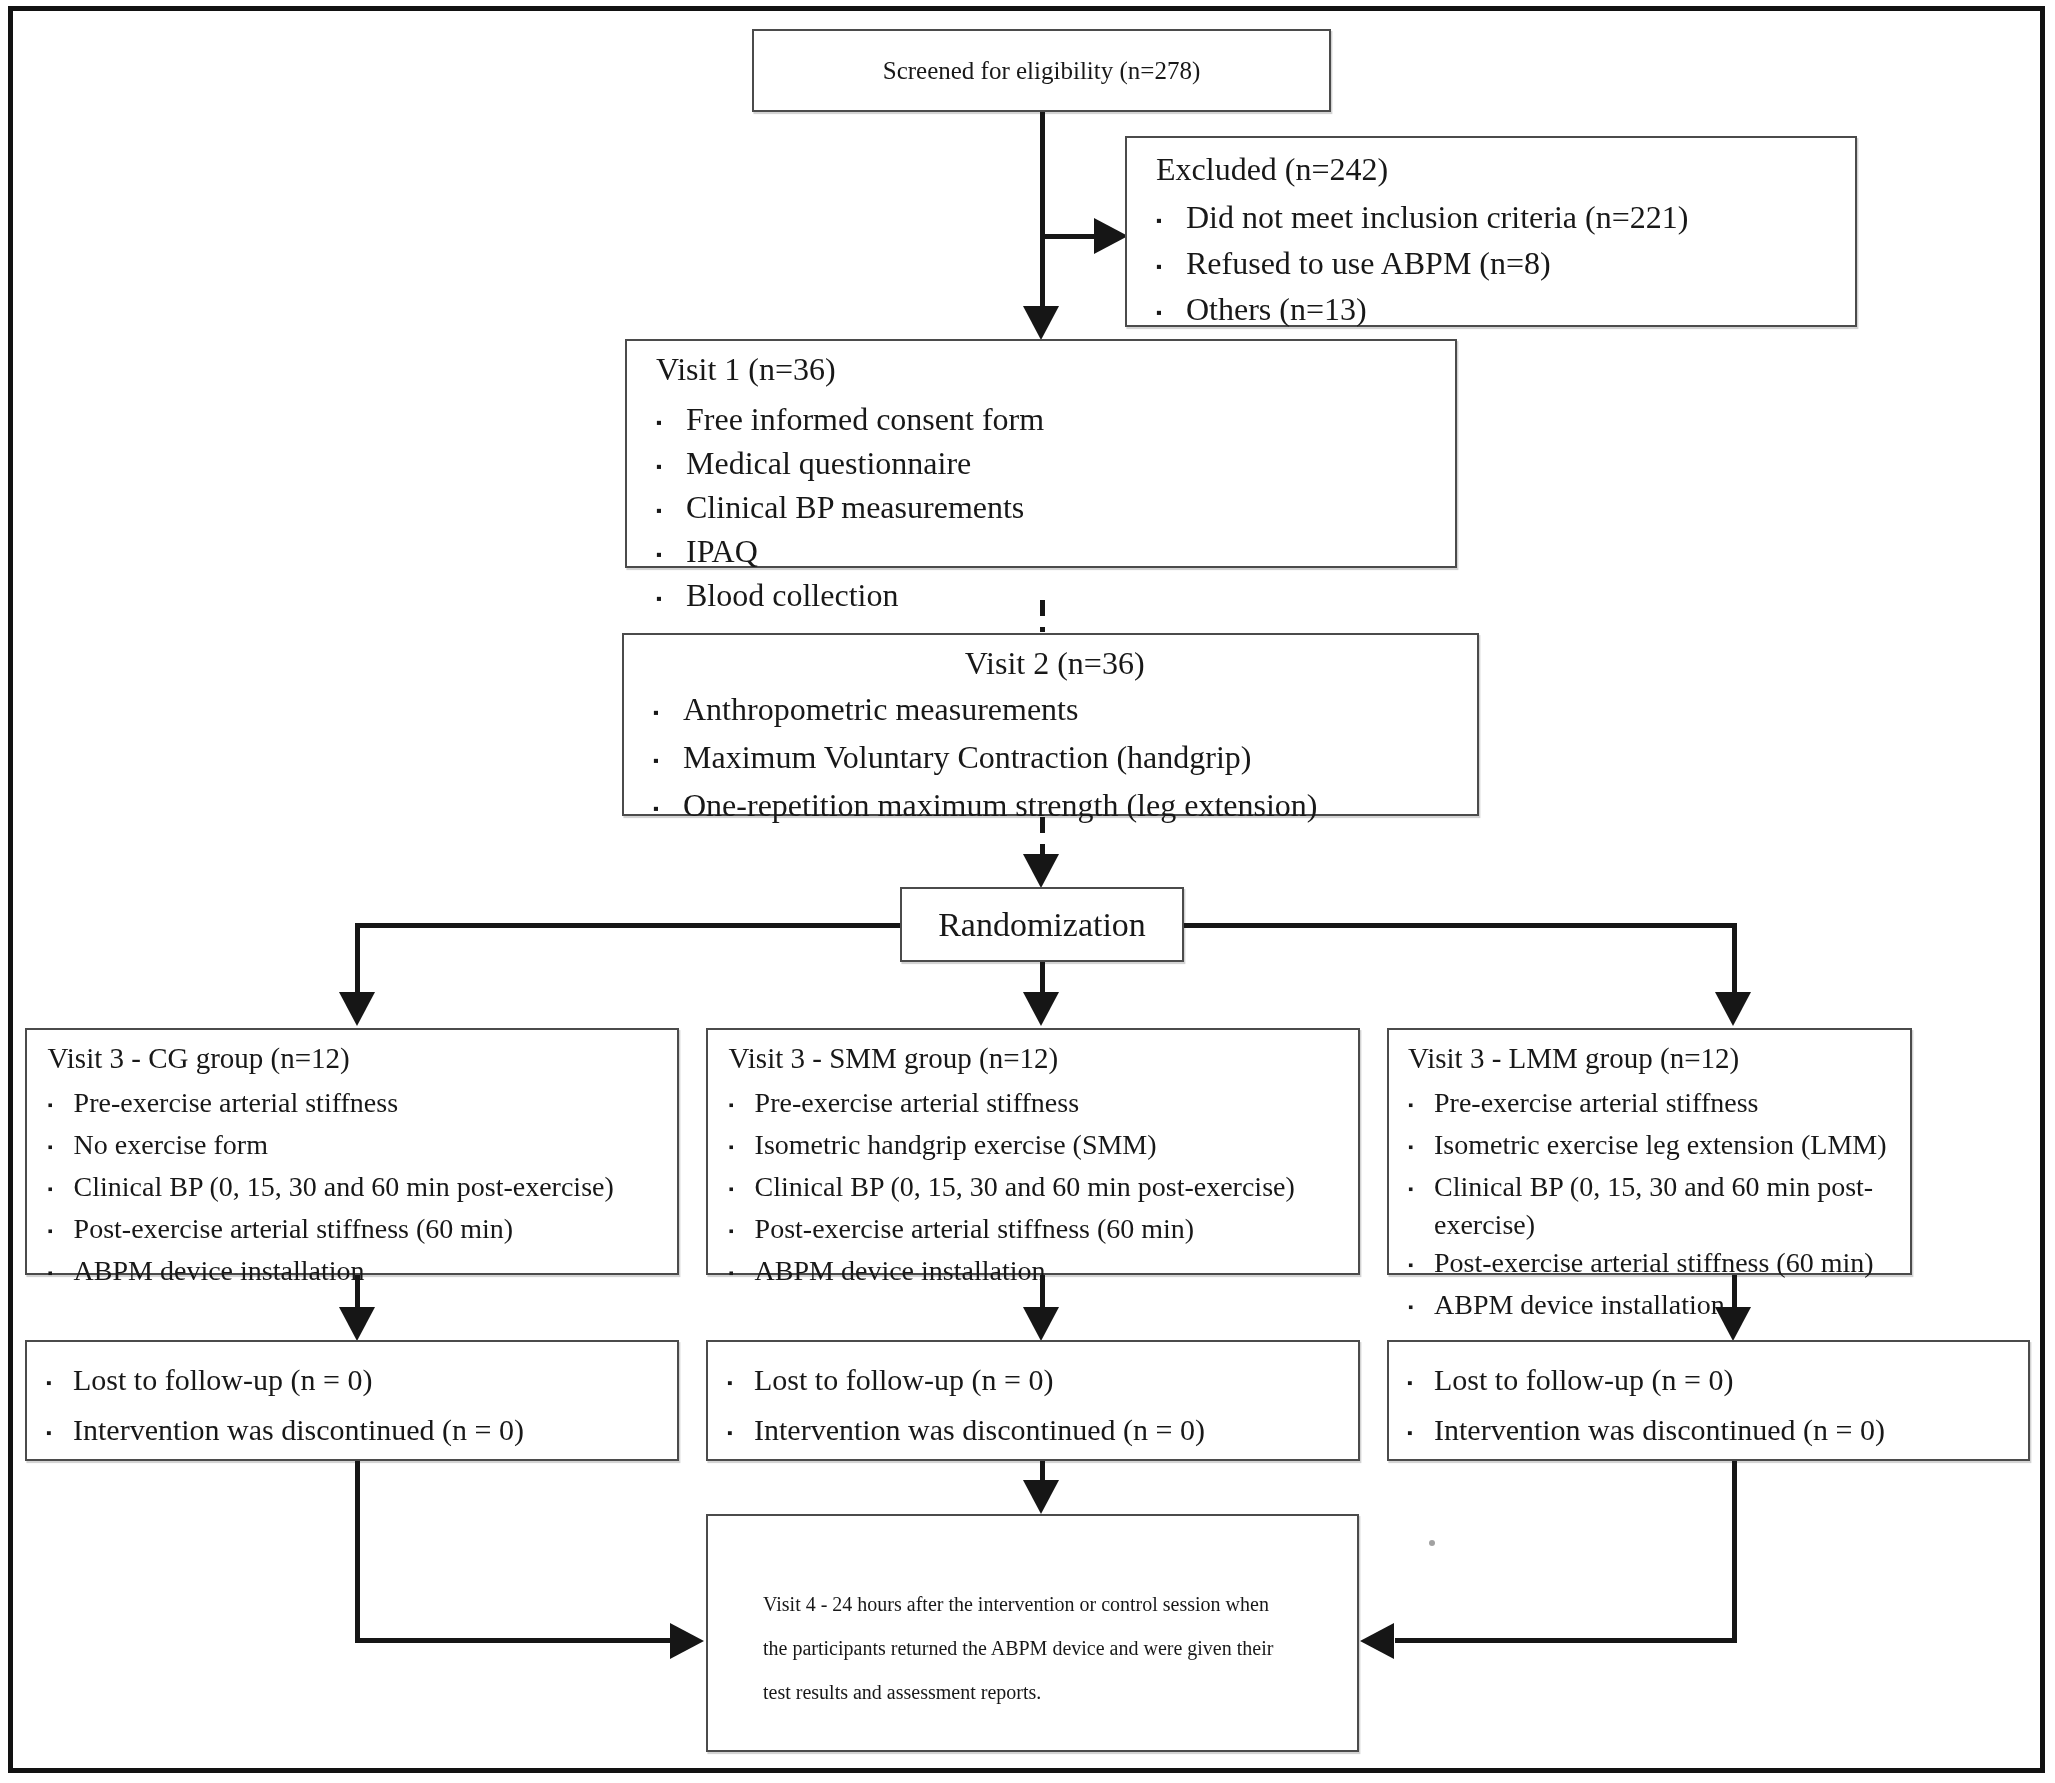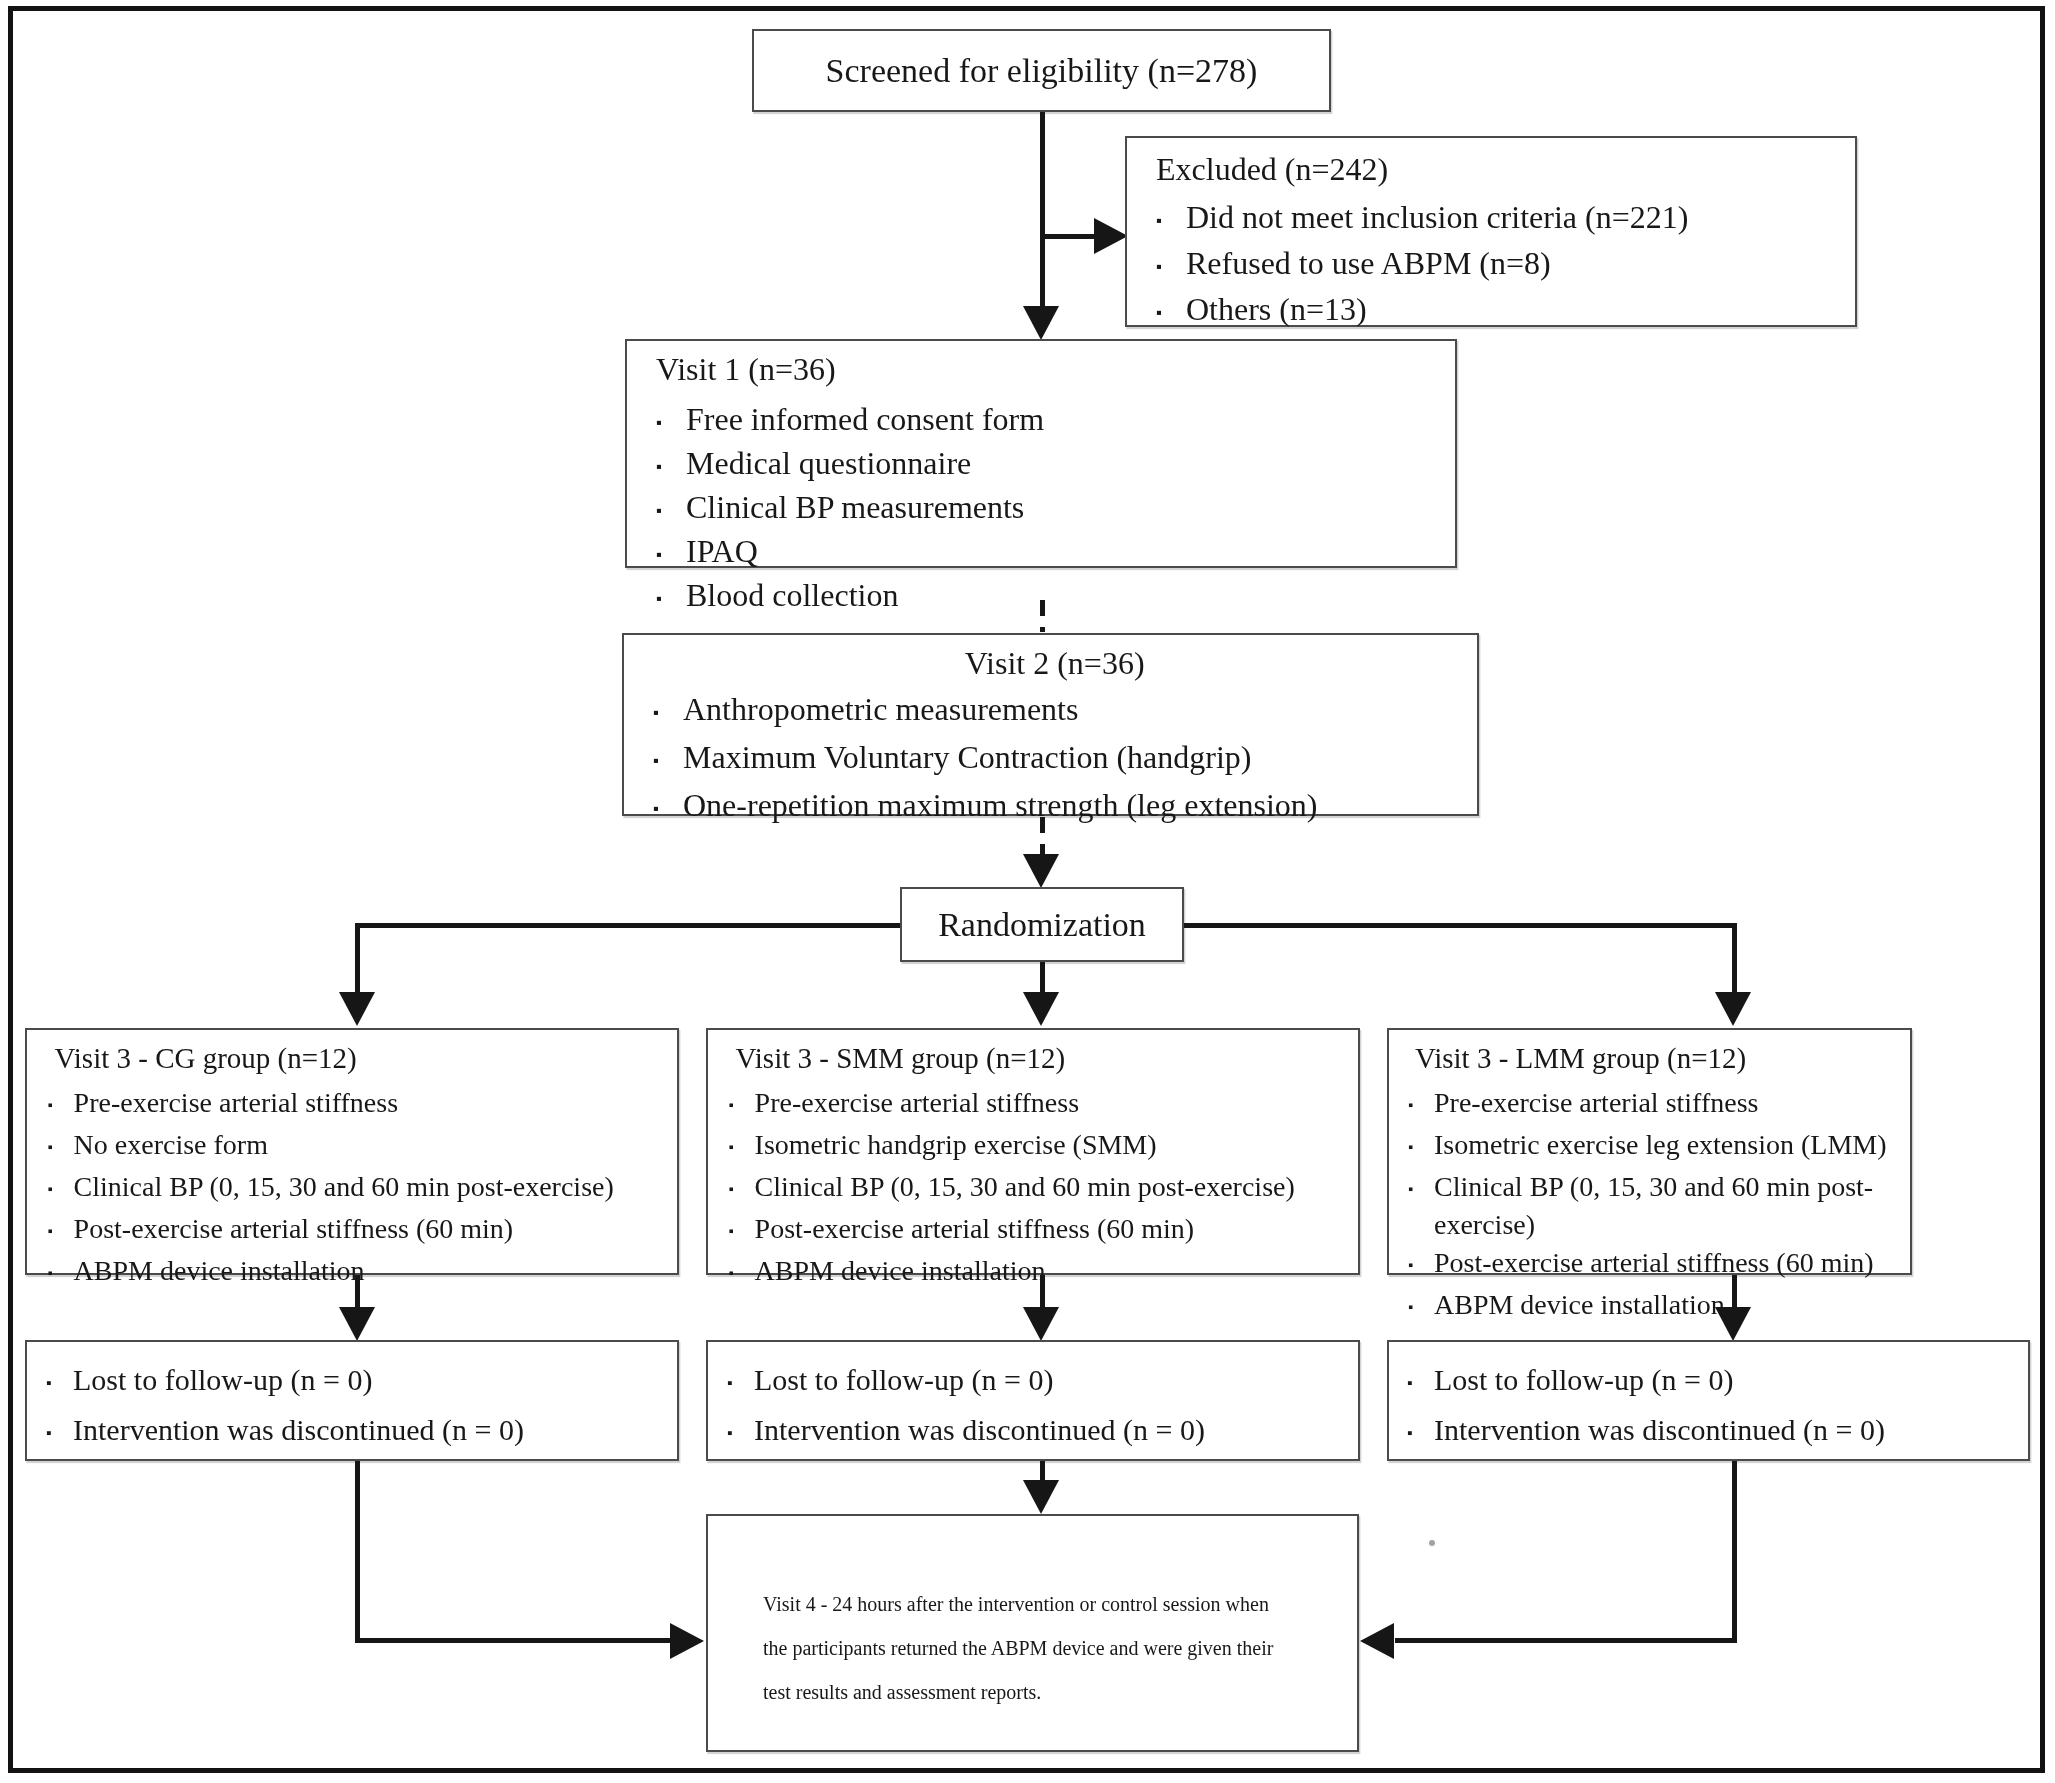--- a/index.html
+++ b/index.html
@@ -28,21 +28,21 @@
   }
   .box .title{display:block;}
   .center-box{display:flex; align-items:center; justify-content:center; text-align:center;}
   .pad-box{padding:9.6px 20.6px 0 29px;}
   .li-row{display:flex; align-items:baseline;}
   .bullet{
     flex:none; width:30px; font-size:0.52em; line-height:inherit;
     transform:translateY(-0.12em); display:inline-block;
   }
   .small{font-size:28px; line-height:38px;}
-  .small .title{font-size:29px; line-height:36px; margin-bottom:8.2px;margin-left:7px;}
+  .small .title{font-size:29px; line-height:36px; margin-bottom:8.2px;}
   .small .bullet{width:26px;}
   .mid-items .li-row{line-height:42px;}
   .lost .li-row{font-size:30px; line-height:45px;}
   .lost .bullet{width:27px;}
   .v1-items .li-row{line-height:39px;}
   
   .hline,.vline{position:absolute; background:var(--line);}
   .vdash{
     position:absolute; width:4.8px;
     background:repeating-linear-gradient(to bottom,var(--line) 0 16.4px,transparent 16.4px 27px);
@@ -56,21 +56,21 @@
     position:absolute; left:1429px; top:1540px; width:6.2px; height:6.2px;
     border-radius:50%; background:#8a8a8a; opacity:.8;
   }
 </style>
 </head>
 <body>
 
 <div id="canvas">
   <div id="frame"></div>
 
-  <div class="box center-box" id="screened" style="left:752px; top:29px; width:579px; height:83px; font-size:34px;">
+  <div class="box center-box" id="screened" style="left:752px; top:29px; width:579px; height:83px; font-size:25px;">
     <span class="title">Screened for eligibility (n=278)</span>
   </div>
 
   <div class="vline" style="left:1040px; top:112px; width:4.8px; height:194px;"></div>
   <div class="arr arr-down" style="left:1023px; top:306px;"></div>
   <div class="hline" style="left:1042px; top:234px; width:53px; height:4.8px;"></div>
   <div class="arr arr-right" style="left:1094px; top:218px;"></div>
 
   <div class="box pad-box" id="excluded" style="left:1125px; top:136px; width:732px; height:191px; padding-top:11px;">
     <span class="title" style="margin-bottom:6.9px;">Excluded (n=242)</span>

